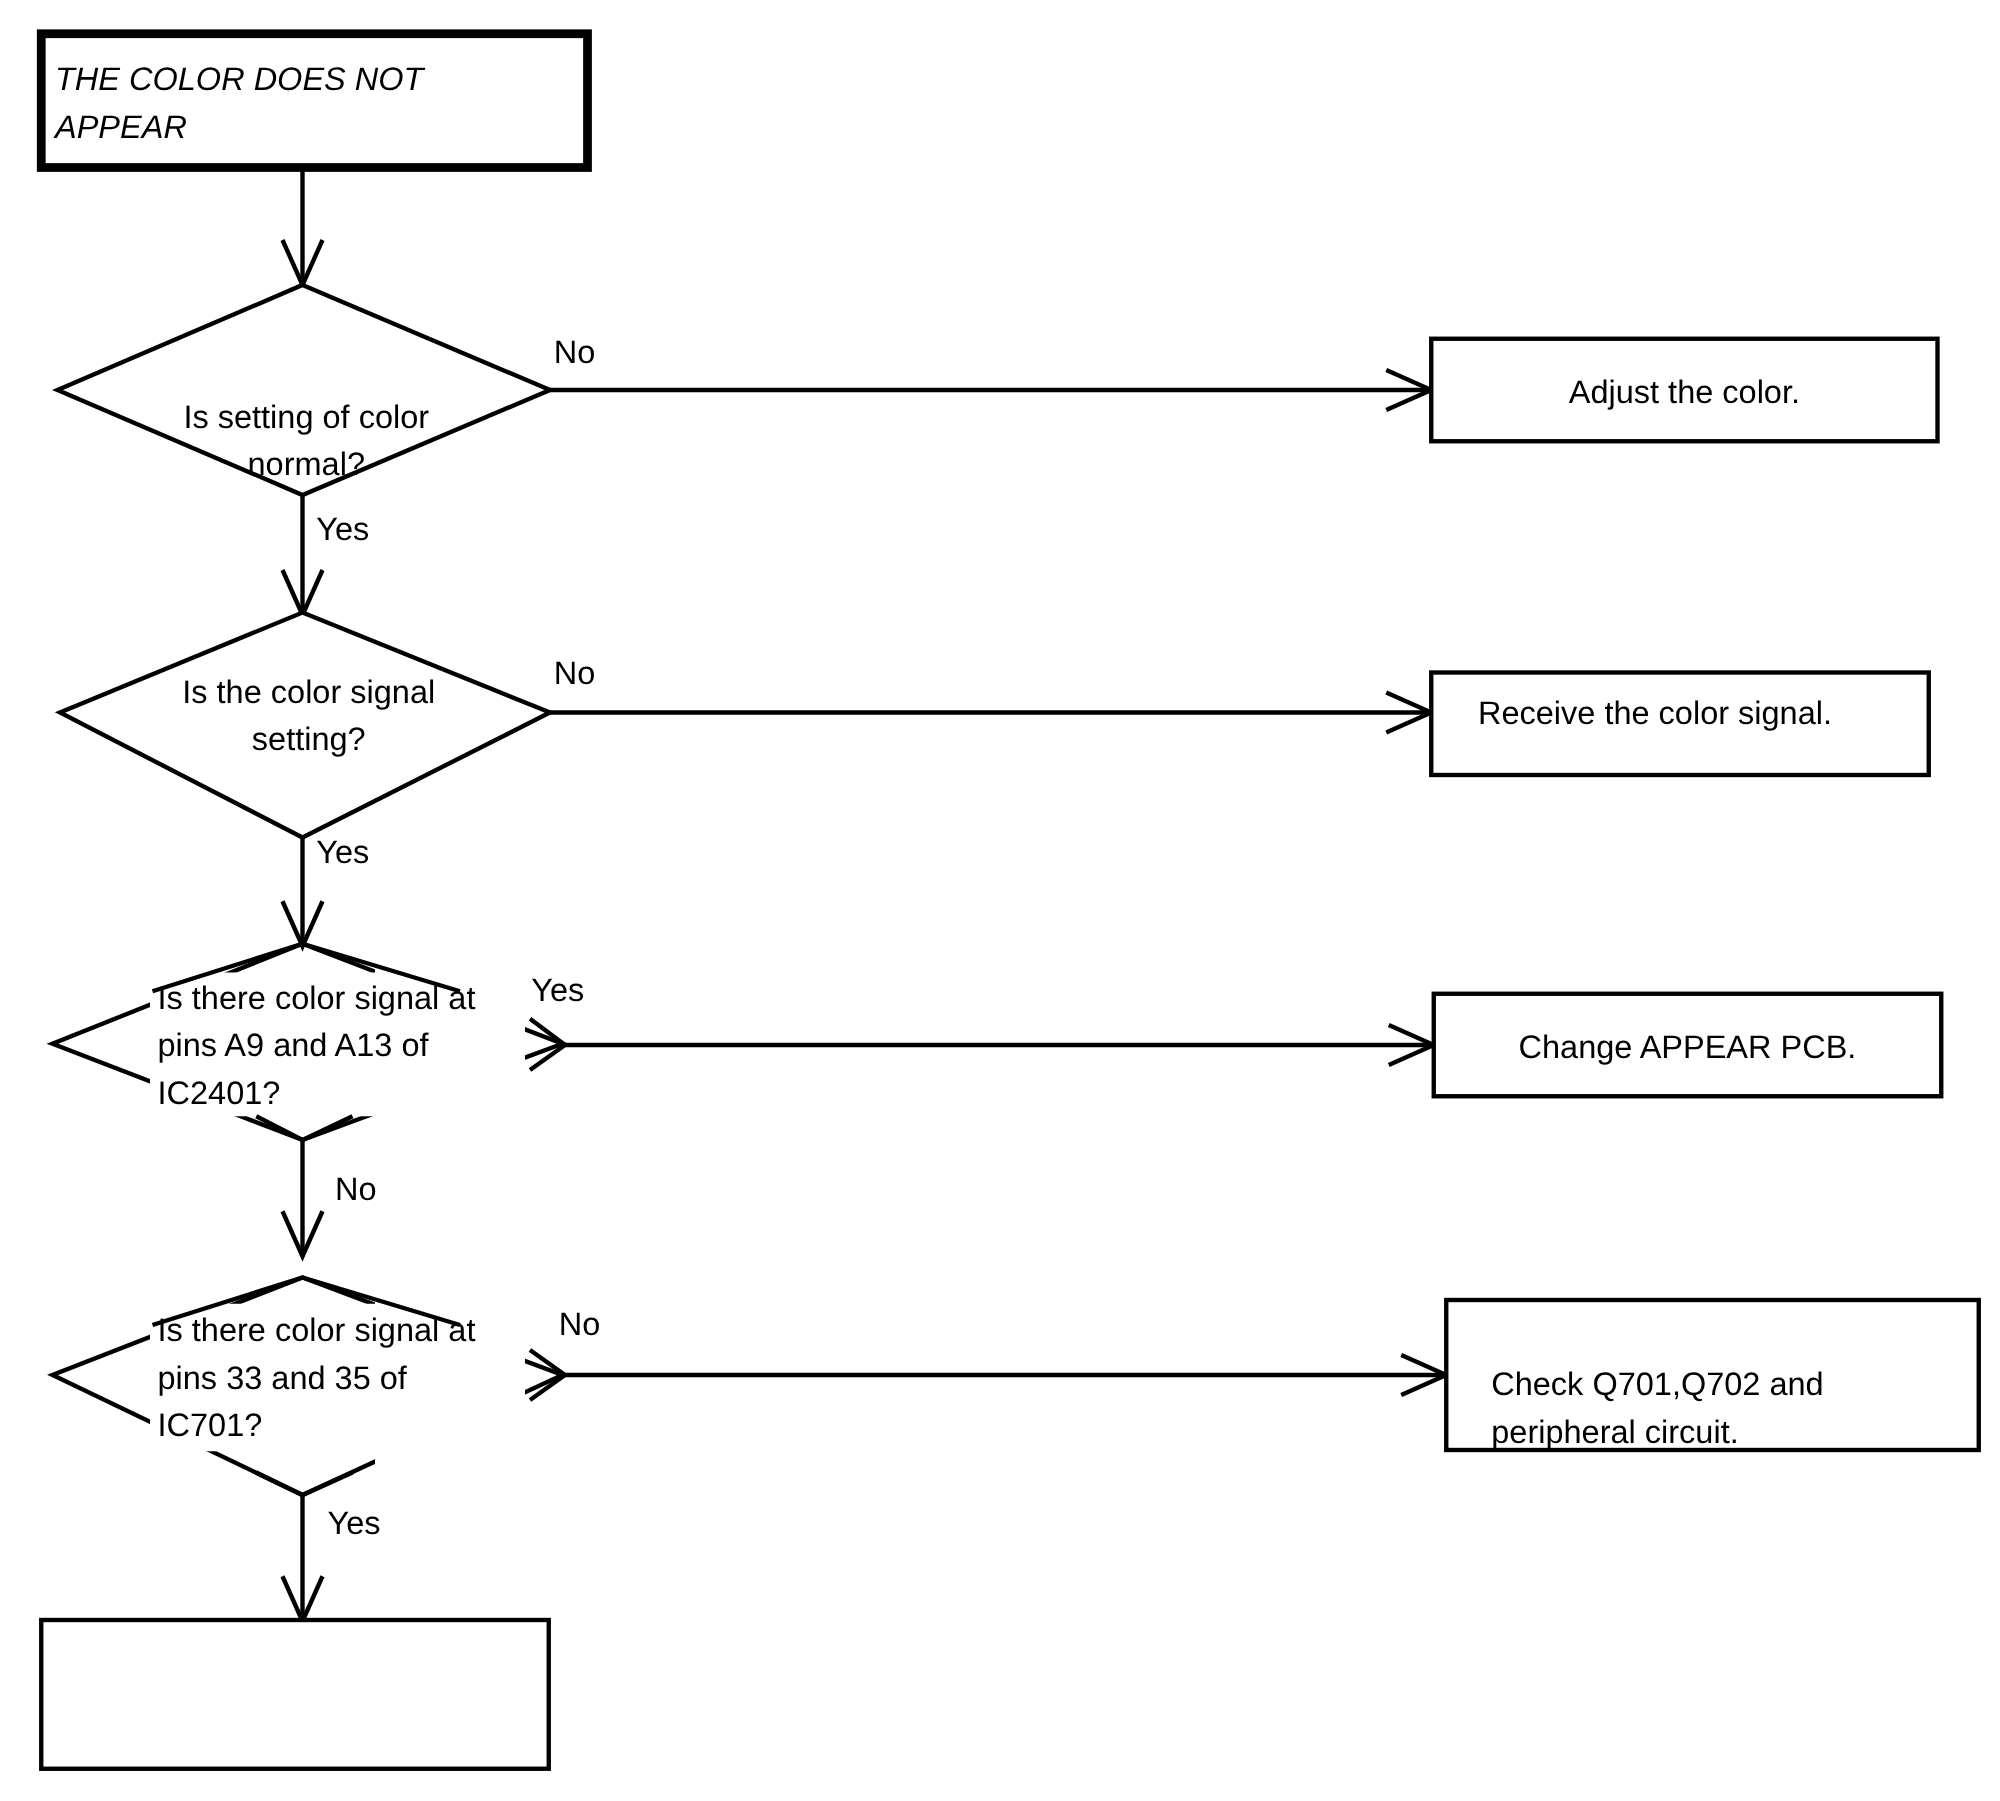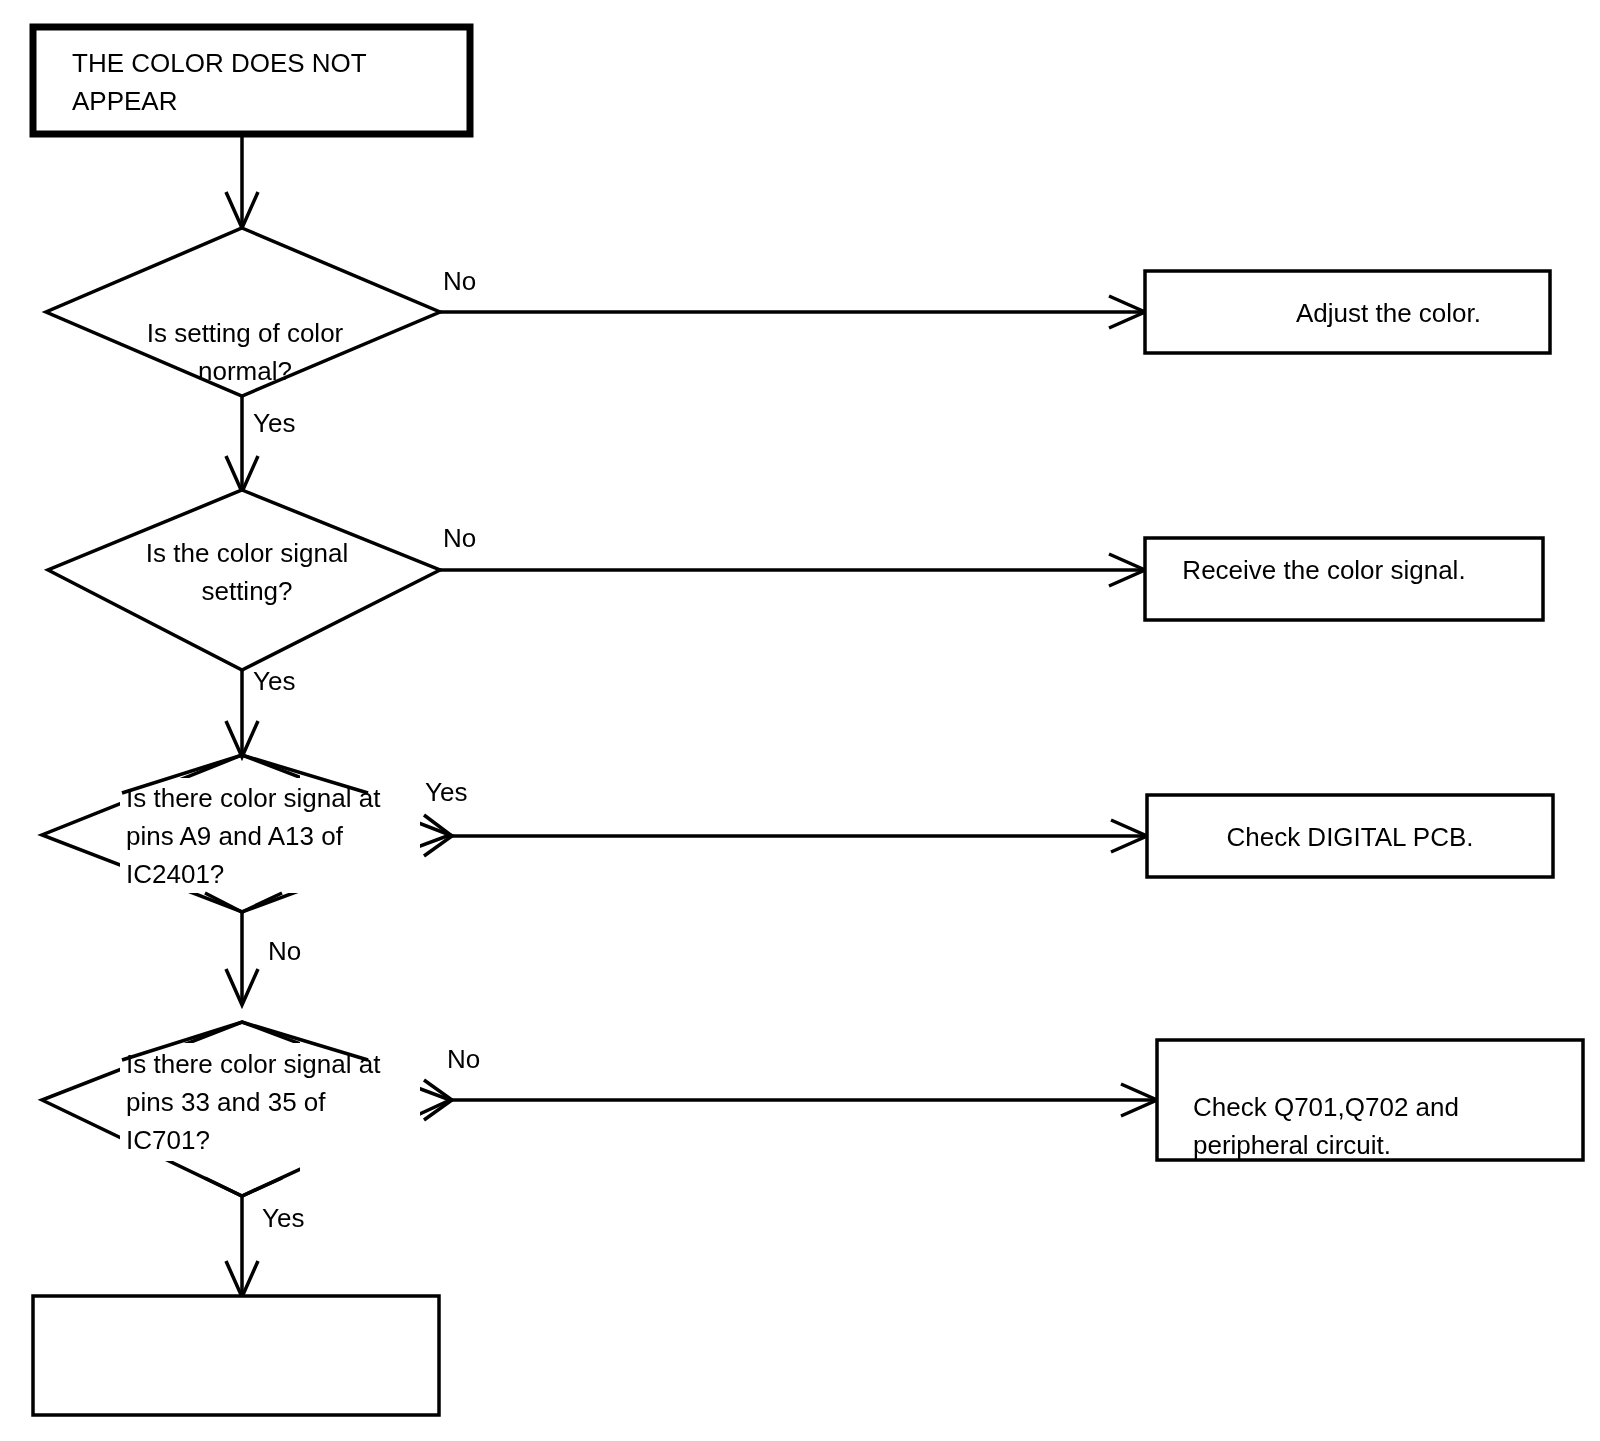--- a/index.html
+++ b/index.html
@@ -107,35 +107,35 @@
 
     <rect x="1157" y="1040" width="426" height="120" fill="#ffffff" stroke="#000000" stroke-width="3.5"></rect>
 
     <line x1="242" y1="1196" x2="242" y2="1297" stroke="#000000" stroke-width="3.5"></line>
     <polyline points="226,1261 242,1297 258,1261" fill="none" stroke="#000000" stroke-width="3.5"></polyline>
 
     <rect x="33" y="1296" width="406" height="119" fill="#ffffff" stroke="#000000" stroke-width="3.5"></rect>
 
   </svg>
 
-  <div class="node-text txt-left" style="left:72px; top:44px; width:390px;">THE COLOR DOES NOT APPEAR</div>
+  <div class="node-text txt-left" style="left:44px; top:44px; width:390px;font-style:italic;">THE COLOR DOES NOT APPEAR</div>
 
   <div class="node-text txt-center" style="left:130px; top:278px; width:230px;margin-top:36px;">Is setting of color normal?</div>
 
   <div class="node-text txt-center" style="left:122px; top:534px; width:250px;">Is the color signal setting?</div>
 
   <div class="node-text txt-left" style="left:126px; top:779px; width:290px;">Is there color signal at pins A9 and A13 of IC2401?</div>
 
   <div class="node-text txt-left" style="left:126px; top:1045px; width:290px;">Is there color signal at pins 33 and 35 of IC701?</div>
 
-  <div class="node-text txt-center" style="left:1145px; top:294px; width:405px;padding-left:41px;">Adjust the color.</div>
+  <div class="node-text txt-center" style="left:1145px; top:294px; width:405px;">Adjust the color.</div>
 
   <div class="node-text txt-center" style="left:1145px; top:551px; width:338px;padding-left:10px;">Receive the color signal.</div>
 
-  <div class="node-text txt-center" style="left:1147px; top:818px; width:406px;">Check DIGITAL PCB.</div>
+  <div class="node-text txt-center" style="left:1147px; top:818px; width:406px;">Change APPEAR PCB.</div>
 
   <div class="node-text txt-left" style="left:1193px; top:1055px; width:330px;margin-top:33px;">Check Q701,Q702 and peripheral circuit.</div>
 
 
   <div class="edge-label" style="left:443px; top:266px;">No</div>
 
   <div class="edge-label" style="left:253px; top:408px;">Yes</div>
 
   <div class="edge-label" style="left:443px; top:523px;">No</div>
 

